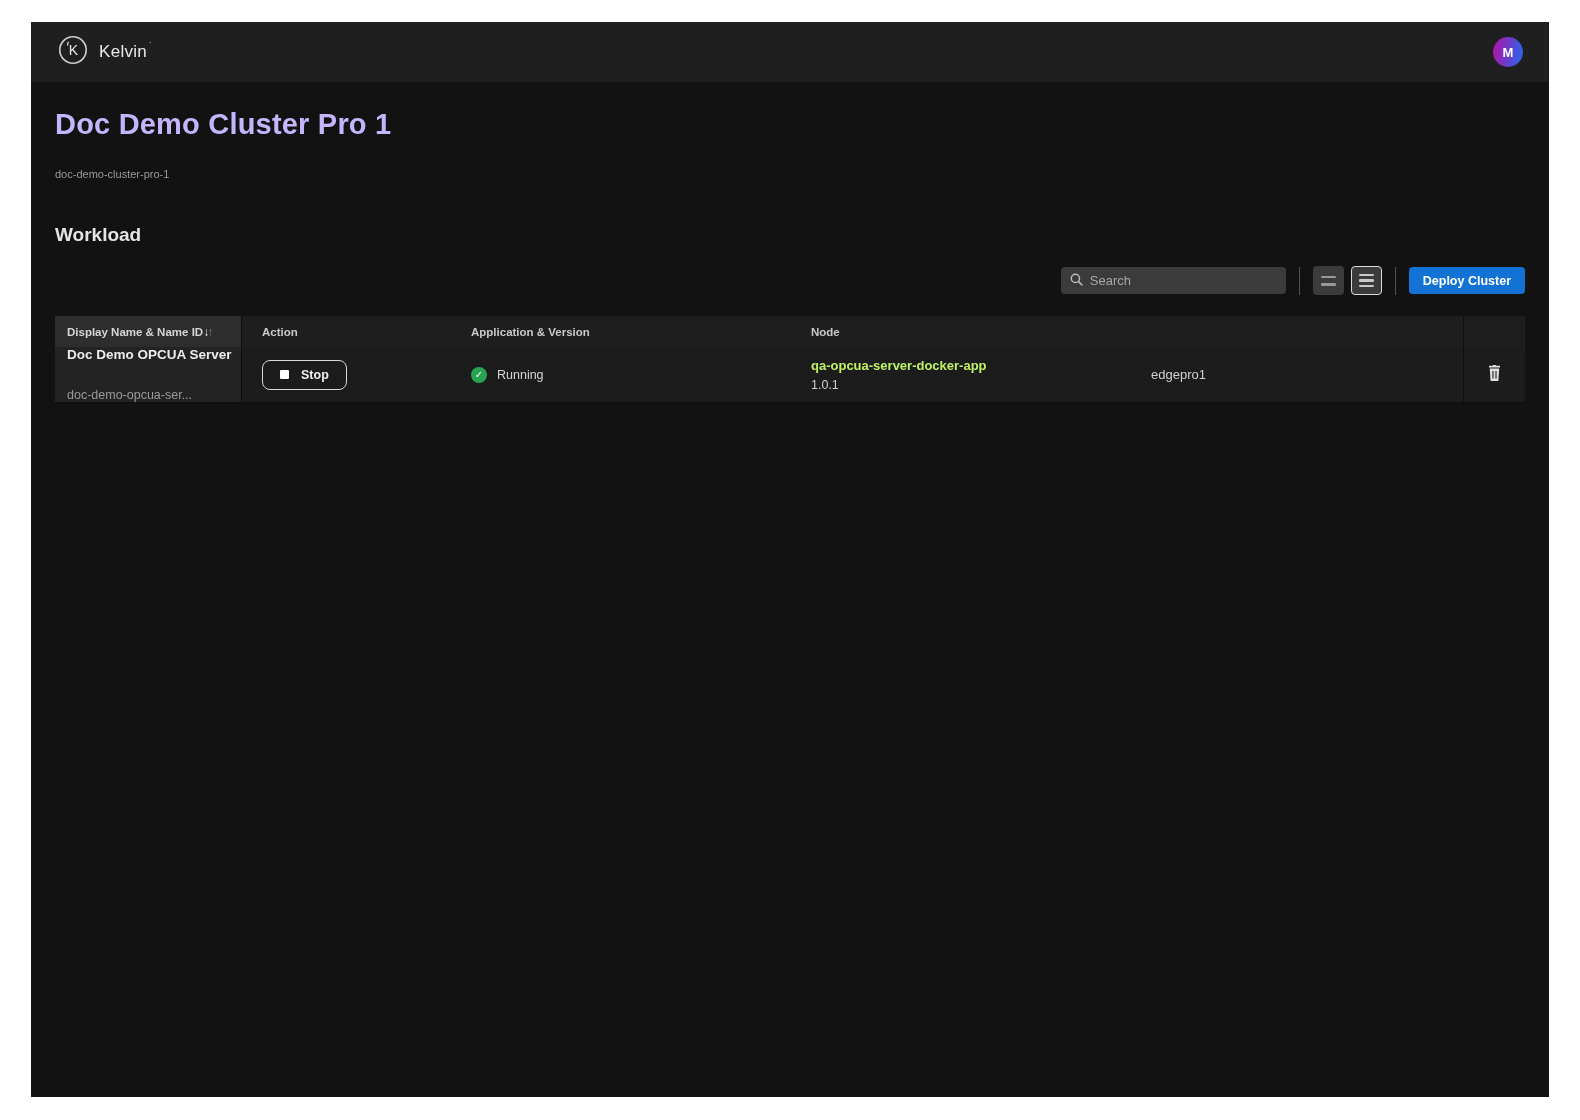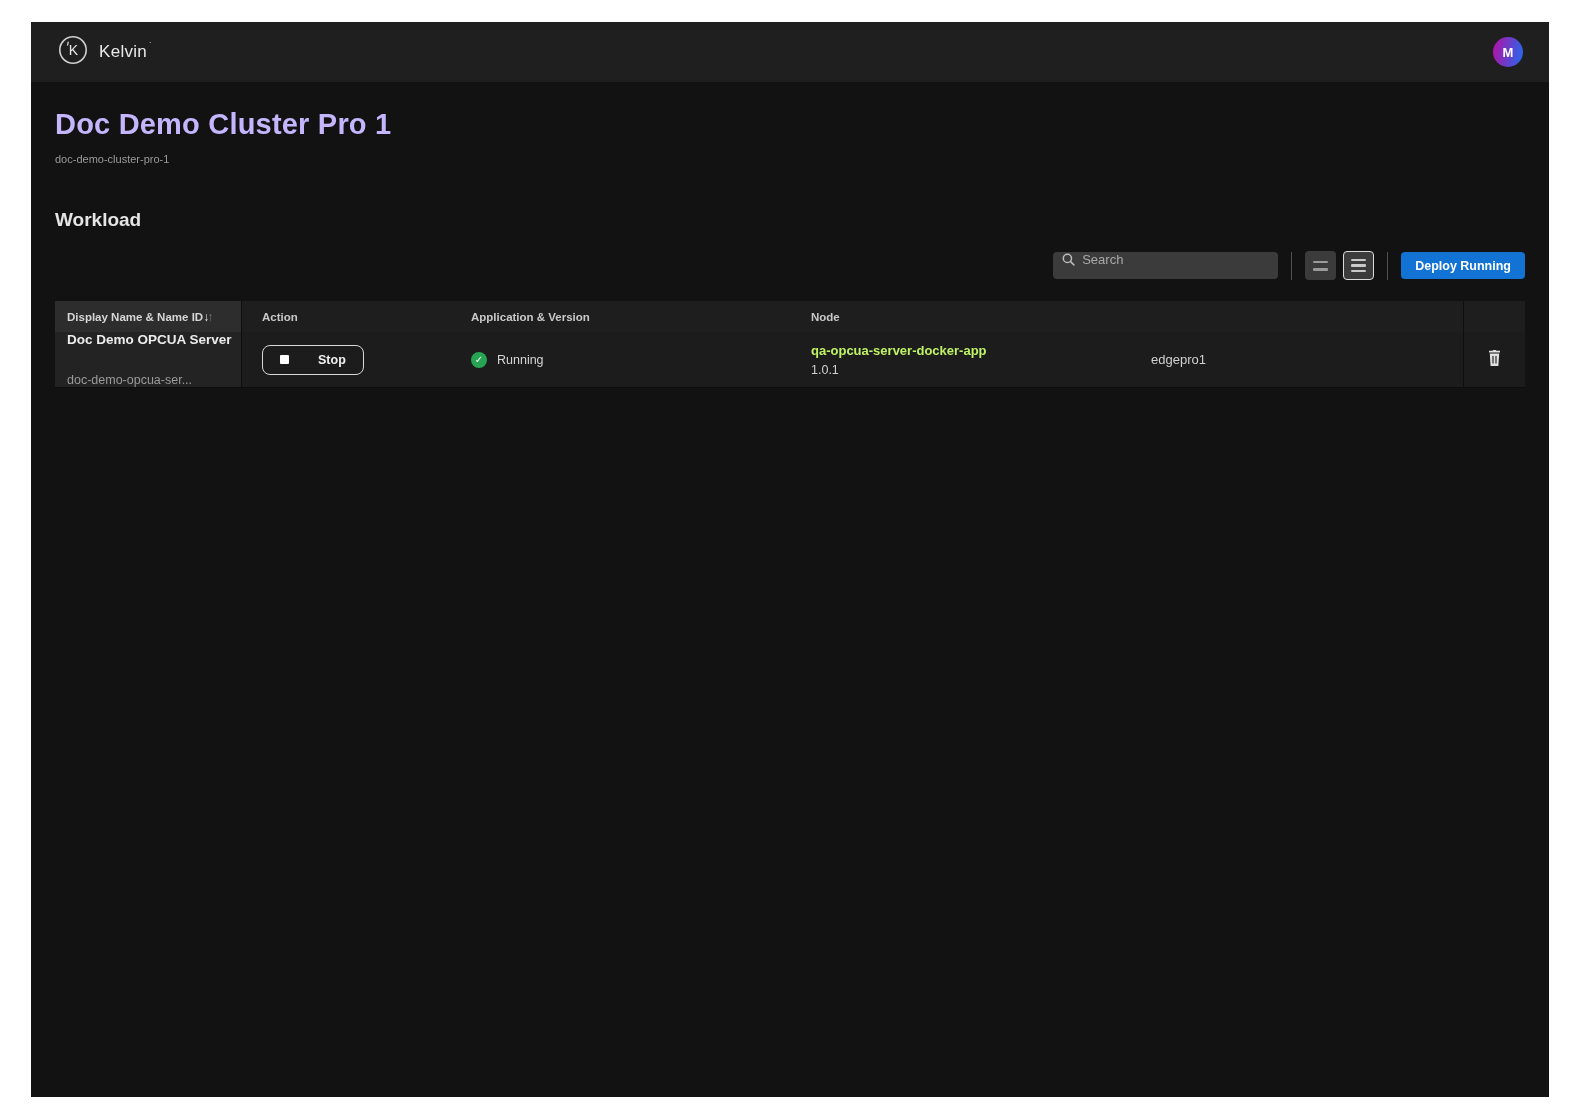--- a/index.html
+++ b/index.html
@@ -50,37 +50,37 @@
     color: #ffffff;
     font-size: 13px;
     font-weight: bold;
     display: flex; align-items: center; justify-content: center;
     cursor: pointer;
   }
 
   
   .content { padding: 26px 24px 0 24px; flex: 1; }
   .page-title { color: #c4b5fd; font-size: 29px; font-weight: bold; letter-spacing: 0.2px; }
-  .page-subtitle { color: #9a9a9a; font-size: 11px; margin-top: 12px; }
+  .page-subtitle { color: #9a9a9a; font-size: 11px; margin-top: 27px; }
   .section-title { color: #e5e5e5; font-size: 19px; font-weight: bold; margin-top: 44px; }
 
   
   .toolbar {
     margin-top: 20px;
     display: flex;
     align-items: center;
     justify-content: flex-end;
     gap: 13px;
     height: 29px;
   }
   .search-box {
     width: 225px; height: 27px;
     background: #3b3b3b;
     border-radius: 4px;
-    display: flex; align-items: flex-start;
+    display: flex; align-items: center;
     padding: 0 9px;
     gap: 7px;
   }
   .search-box input {
     background: transparent;
     border: none; outline: none;
     color: #e0e0e0;
     font-size: 13px;
     font-family: "Liberation Sans", sans-serif;
     width: 100%;
@@ -163,21 +163,21 @@
   .c3 { width: 340px; flex-shrink: 0; }
   .c4 { width: 340px; flex-shrink: 0; }
   .c5 { flex: 1; }
   .c6 { width: 62px; flex-shrink: 0; border-left: 1px solid #0e0e0e;
         display: flex; align-items: center; justify-content: center; padding-left: 0; }
 
   .row-name { color: #ececec; font-size: 13.5px; font-weight: bold; }
   .row-id { color: #9a9a9a; font-size: 12.5px; }
 
   .stop-btn {
-    display: flex; align-items: center; gap: 29px;
+    display: flex; align-items: center; gap: 12px;
     background: transparent;
     border: 1.5px solid #d9d9d9;
     border-radius: 8px;
     padding: 7px 17px;
     cursor: pointer;
     font-family: "Liberation Sans", sans-serif;
   }
   .stop-square { width: 9px; height: 9px; background: #ffffff; border-radius: 1px; }
   .stop-label { color: #f0f0f0; font-size: 12.5px; font-weight: bold; }
 
@@ -252,21 +252,21 @@
           <span style="display:flex;flex-direction:column;align-items:center;">
             <span class="bar3"></span>
               <span class="bar3"></span>
               <span class="bar3"></span>
           </span>
         </div>
       </div>
 
       <div class="v-divider"></div>
 
-      <button class="deploy-btn">Deploy Running</button>
+      <button class="deploy-btn">Deploy Cluster</button>
     </div>
 
     <div class="table">
       <div class="thead">
         <div class="th c1">
           <span>Display Name &amp; Name ID</span>
           <span class="sort-icons"><span class="sort-desc">↓</span><span class="sort-asc">↑</span></span>
         </div>
         <div class="th c2">Action</div>
         <div class="th c4">Application &amp; Version</div>

